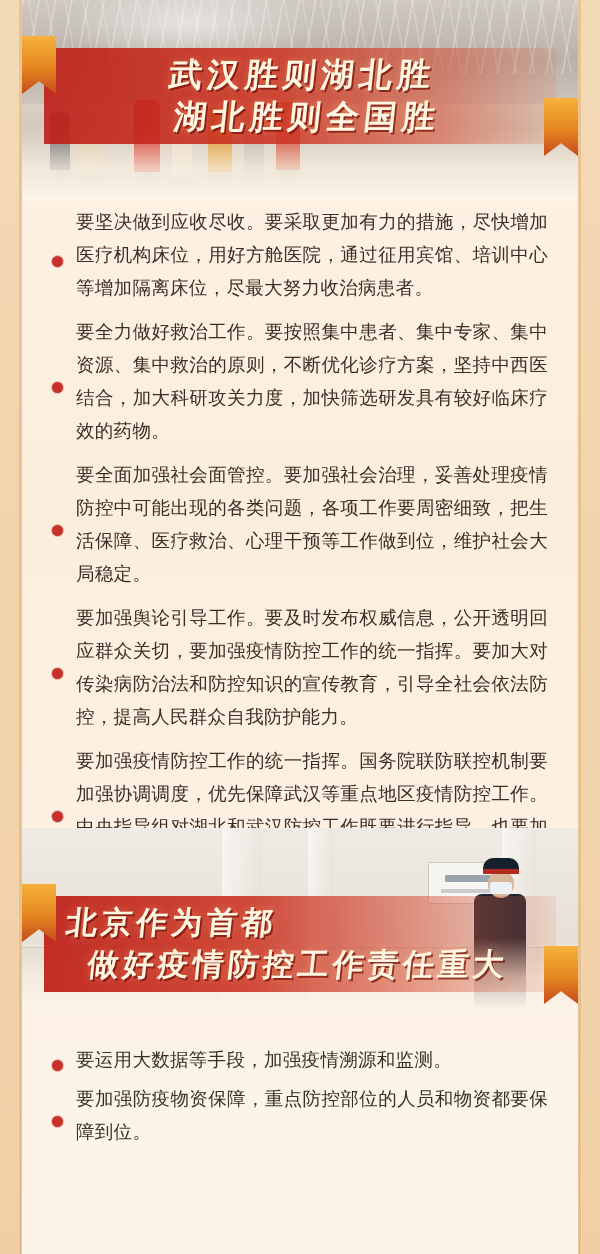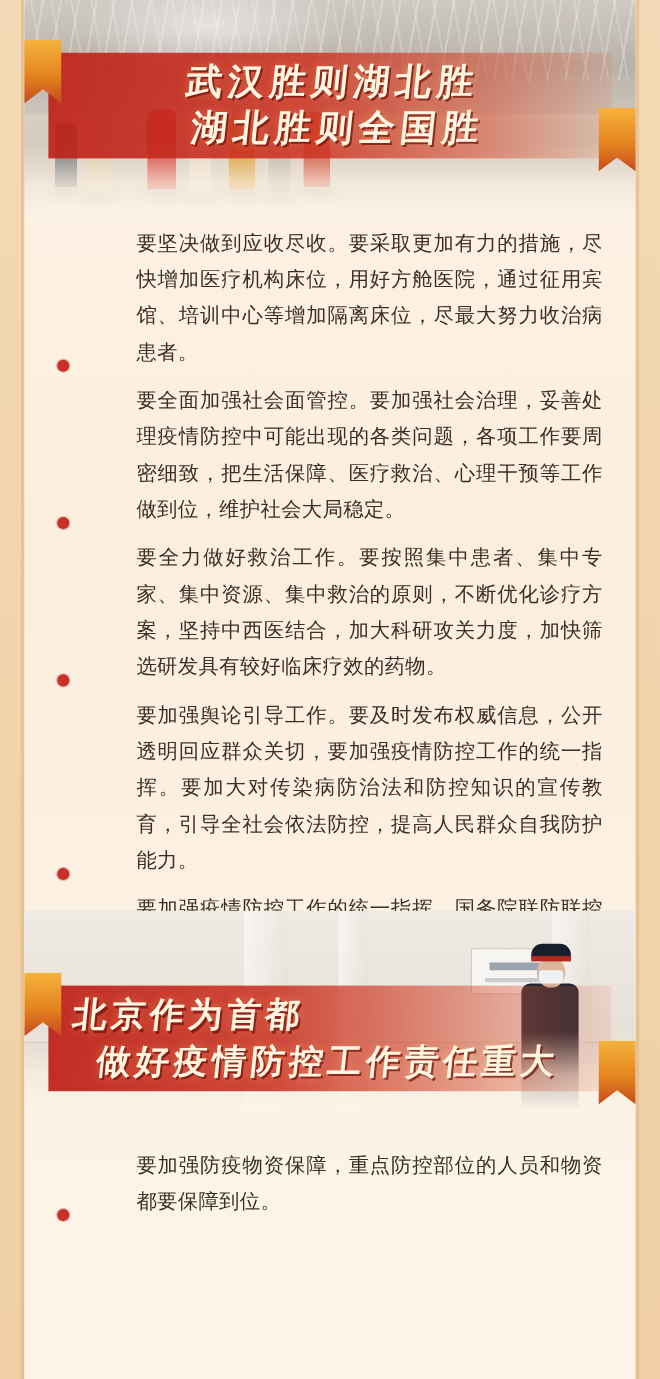--- a/index.html
+++ b/index.html
@@ -221,23 +221,22 @@
     left: 22px;
     width: 556px;
     box-sizing: border-box;
     padding: 0 30px;
   }
   #content1 { top: 206px; }
   #content2 { top: 1044px; }
 
   .item {
     display: flex;
-    align-items: flex-end;
+    align-items: center;
     margin-bottom: 11px;
-    gap: 48px;
   }
   .bullet {
     flex: 0 0 auto;
     width: 11px;
     height: 11px;
     border-radius: 50%;
     background: #c9302c;
     margin: 11px 13px 0 0;
     box-shadow: 0 0 0 1px rgba(160,30,25,.25);
   }
@@ -286,25 +285,25 @@
     </div>
   </div>
 
   <div class="content" id="content1">
     <div class="item">
       <span class="bullet"></span>
       <span class="item-text">要坚决做到应收尽收。要采取更加有力的措施，尽快增加医疗机构床位，用好方舱医院，通过征用宾馆、培训中心等增加隔离床位，尽最大努力收治病患者。</span>
     </div>
     <div class="item">
       <span class="bullet"></span>
+      <span class="item-text">要全力做好救治工作。要按照集中患者、集中专家、集中资源、集中救治的原则，不断优化诊疗方案，坚持中西医结合，加大科研攻关力度，加快筛选研发具有较好临床疗效的药物。</span>
+    </div>
+    <div class="item">
+      <span class="bullet"></span>
       <span class="item-text">要全面加强社会面管控。要加强社会治理，妥善处理疫情防控中可能出现的各类问题，各项工作要周密细致，把生活保障、医疗救治、心理干预等工作做到位，维护社会大局稳定。</span>
-    </div>
-    <div class="item">
-      <span class="bullet"></span>
-      <span class="item-text">要全力做好救治工作。要按照集中患者、集中专家、集中资源、集中救治的原则，不断优化诊疗方案，坚持中西医结合，加大科研攻关力度，加快筛选研发具有较好临床疗效的药物。</span>
     </div>
     <div class="item">
       <span class="bullet"></span>
       <span class="item-text">要加强舆论引导工作。要及时发布权威信息，公开透明回应群众关切，要加强疫情防控工作的统一指挥。要加大对传染病防治法和防控知识的宣传教育，引导全社会依法防控，提高人民群众自我防护能力。</span>
     </div>
     <div class="item">
       <span class="bullet"></span>
       <span class="item-text">要加强疫情防控工作的统一指挥。国务院联防联控机制要加强协调调度，优先保障武汉等重点地区疫情防控工作。中央指导组对湖北和武汉防控工作既要进行指导，也要加强督查。</span>
     </div>
   </div>
@@ -333,17 +332,21 @@
     <div class="ribbon-tail-r"></div>
     <div class="ribbon-title">
       <span class="l1">北京作为首都</span>
       <span class="l2">做好疫情防控工作责任重大</span>
     </div>
   </div>
 
   <div class="content" id="content2">
     <div class="item">
       <span class="bullet"></span>
+      <span class="item-text">要运用大数据等手段，加强疫情溯源和监测。</span>
+    </div>
+    <div class="item">
+      <span class="bullet"></span>
       <span class="item-text">要加强防疫物资保障，重点防控部位的人员和物资都要保障到位。</span>
     </div>
   </div>
 
 </div>
 
 </body></html>

